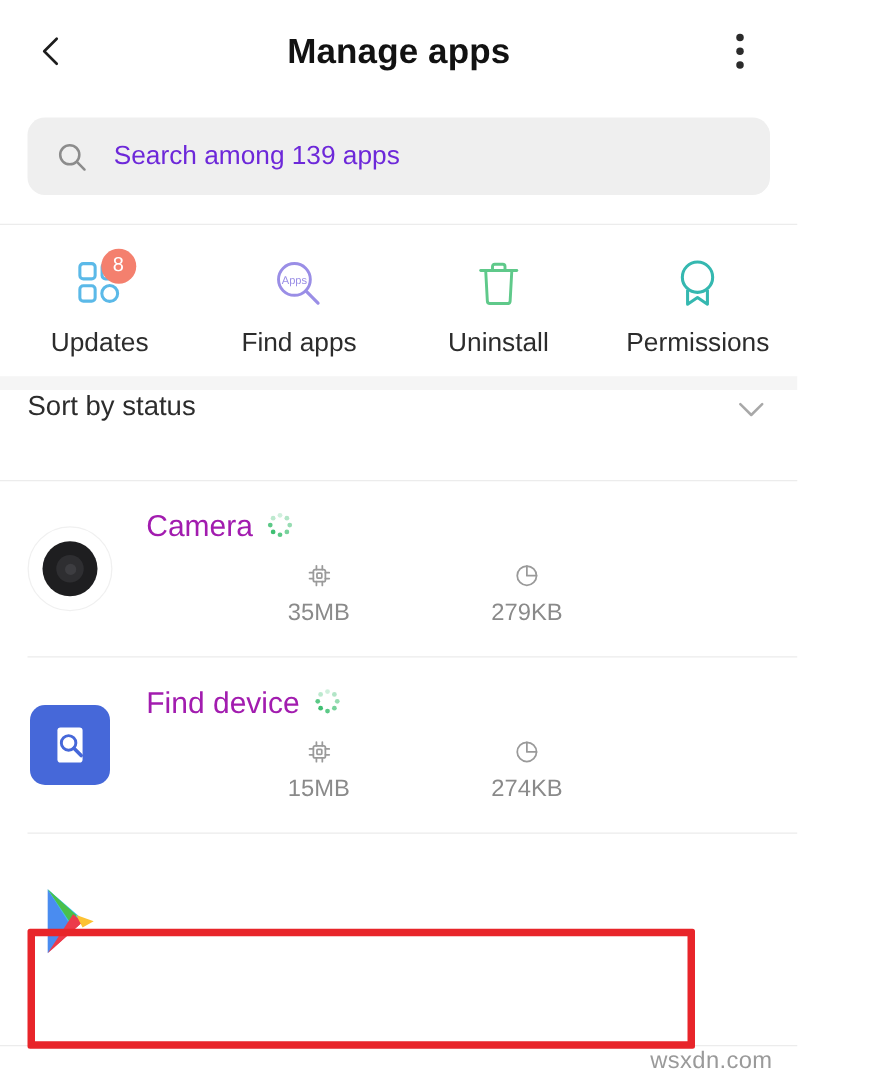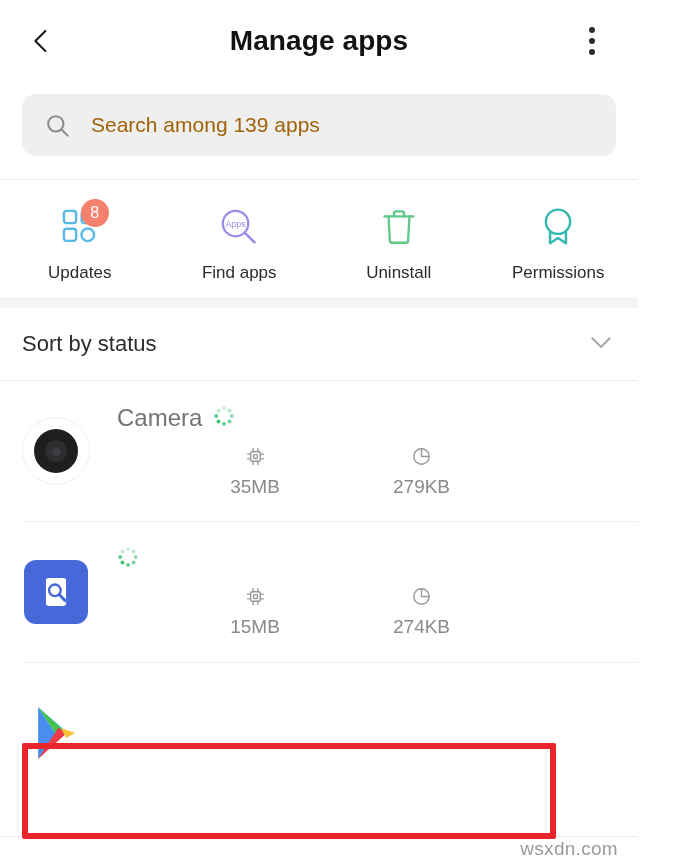--- a/index.html
+++ b/index.html
@@ -72,21 +72,21 @@
     border-radius: 14px;
     display: flex;
     align-items: center;
     padding: 0 22px;
     cursor: text;
   }
   .search-bar svg { display:block; flex: 0 0 auto; }
   .search-placeholder {
     margin-left: 20px;
     font-size: 21px;
-    color: #a16207;
+    color: #6d28d9;
   }
 
   
   .quick-sep {
     margin-top: 23px;
     height: 1px;
     background: #ececec;
   }
   .quick-actions {
     display: flex;
@@ -101,21 +101,21 @@
   }
   .qa-icon {
     position: relative;
     width: 54px; height: 50px;
     display: flex;
     align-items: center;
     justify-content: center;
   }
   .qa-label {
     margin-top: 11px;
-    font-size: 17px;
+    font-size: 21px;
     color: #2c2c2c;
   }
   .qa-badge {
     position: absolute;
     top: -3px; right: -2px;
     min-width: 28px; height: 28px;
     border-radius: 50%;
     background: #f4806e;
     color: #fff;
     font-size: 16px;
@@ -125,21 +125,20 @@
     font-weight: normal;
   }
 
   
   .band { height: 11px; background: #f5f5f5; }
 
   
   .sort-row {
     height: 72px;
     display: flex;
-    align-items: center;
     padding: 0 22px;
     cursor: pointer;
   }
   .sort-label {
     font-size: 22px;
     color: #2c2c2c;
   }
   .sort-chevron { margin-left: auto; }
   .divider { height: 1px; background: #ececec; margin: 0 0 0 0; }
 
@@ -167,21 +166,21 @@
     justify-content: center;
     gap: 14px;
   }
   .app-name-line {
     display: flex;
     align-items: center;
     gap: 11px;
   }
   .app-name {
     font-size: 24px;
-    color: #737373;
+    color: #a21caf;
   }
   .app-sub {
     font-size: 19px;
     color: #8a8a8a;
   }
   .metrics {
     display: flex;
     align-items: center;
   }
   .metric {
@@ -423,20 +422,21 @@
         <div class="fd-outer">
           <svg width="38" height="38" viewBox="0 0 34 34" fill="none">
             <rect x="8" y="4.5" width="18" height="25" rx="2.2" fill="#ffffff"></rect>
             <circle cx="16" cy="15.5" r="5.2" fill="none" stroke="#4668d9" stroke-width="2.1"></circle>
             <line x1="19.8" y1="19.3" x2="25" y2="24.5" stroke="#4668d9" stroke-width="2.6" stroke-linecap="round"></line>
           </svg>
         </div>
       </div>
       <div class="app-body">
         <div class="app-name-line">
+          <span class="app-name">Find device</span>
           <span class="spinner">
             <svg width="22" height="22" viewBox="0 0 22 22">
               <g fill="#3fbf72">
                 <circle cx="11" cy="3.2" r="1.9" opacity="0.25"></circle>
                 <circle cx="16.5" cy="5.5" r="1.9" opacity="0.4"></circle>
                 <circle cx="18.8" cy="11" r="1.9" opacity="0.55"></circle>
                 <circle cx="16.5" cy="16.5" r="1.9" opacity="0.7"></circle>
                 <circle cx="11" cy="18.8" r="1.9" opacity="0.85"></circle>
                 <circle cx="5.5" cy="16.5" r="1.9" opacity="1"></circle>
                 <circle cx="3.2" cy="11" r="1.9" opacity="0.85"></circle>

